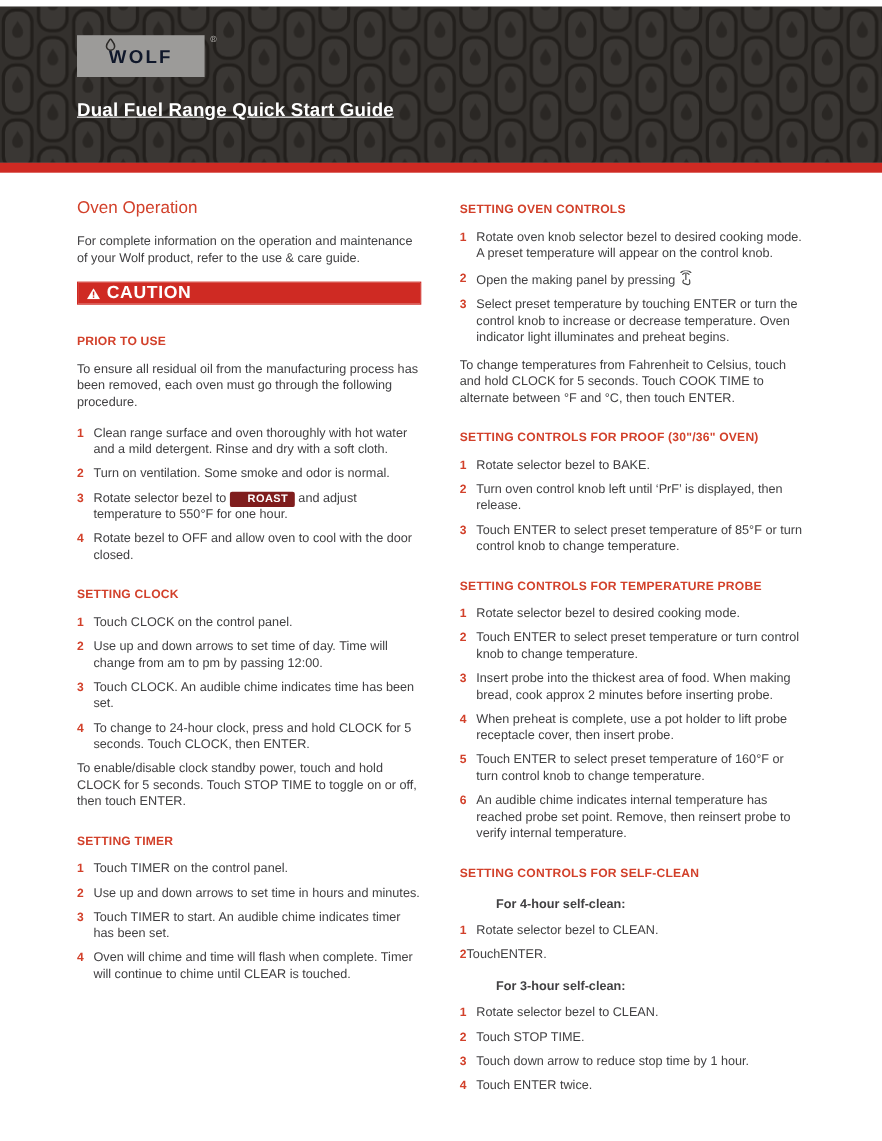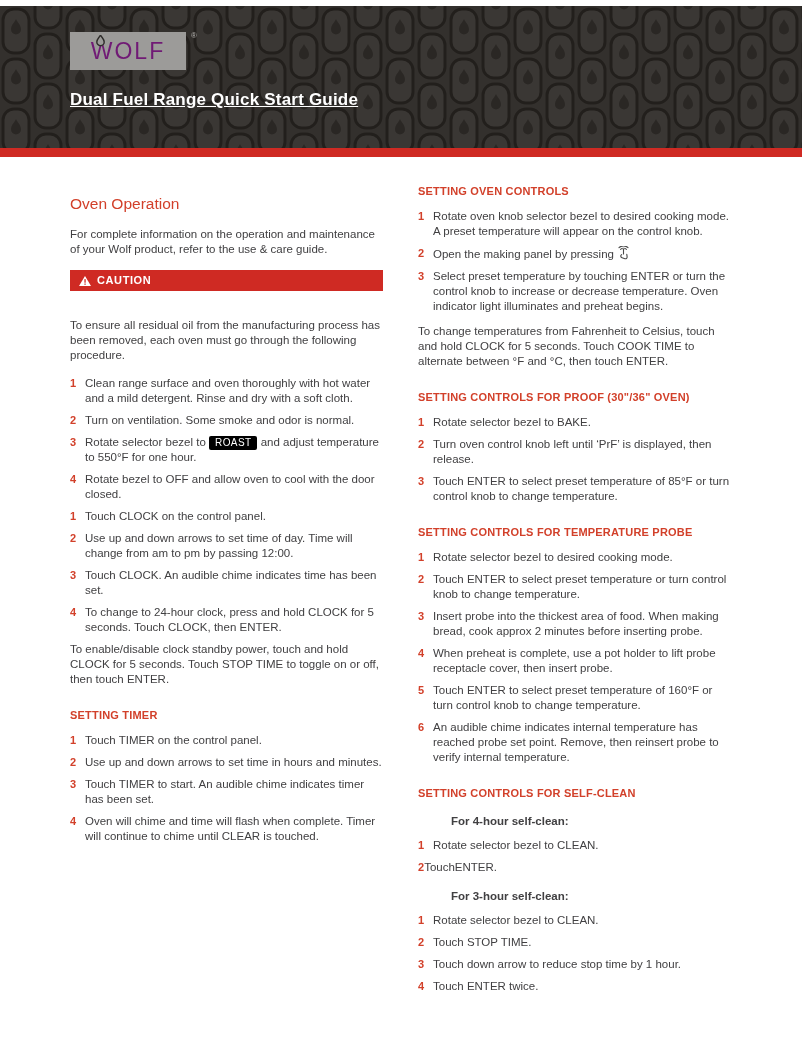--- a/index.html
+++ b/index.html
@@ -13,49 +13,49 @@
   html,body{margin:0;padding:0;background:#ffffff;}
   body{font-family:"Liberation Sans", sans-serif;color:var(--text);}
   .page{position:relative;width:802px;height:1037px;background:#ffffff;overflow:hidden;margin:0 auto;}
 
   
   .header{position:absolute;left:0;top:6px;width:802px;height:142px;background:var(--header-bg);}
   .header .pattern{position:absolute;left:0;top:0;}
   .stripe{position:absolute;left:0;top:148px;width:802px;height:9px;background:var(--red);}
   .logo-wrap{position:absolute;left:70px;top:26px;}
   .logo{position:relative;width:116px;height:38px;background:#9c9b99;display:flex;align-items:center;justify-content:center;}
-  .logo-text{font-weight:normal;font-size:23px;letter-spacing:2px;color:#701a75;line-height:1;}
+  .logo-text{font-weight:bold;font-size:17px;letter-spacing:2px;color:#0f172a;line-height:1;}
   .logo-flame{position:absolute;left:25px;top:3px;}
   .reg{position:absolute;right:-11px;top:-1px;font-size:8px;color:#b8b6b3;}
   .doc-title{position:absolute;left:70px;top:84px;color:#ffffff;font-size:17px;font-weight:600;letter-spacing:0.2px;text-decoration:underline;}
 
   
   .col{position:absolute;top:181px;font-size:11.5px;line-height:15px;}
   .col-left{left:70px;width:313px;}
   .col-right{left:418px;width:316px;top:184px;}
 
-  .page-title{color:var(--accent);font-size:15.5px;font-weight:400;margin:14px 0 14px 0;line-height:18px;}
+  .page-title{color:var(--accent);font-size:15.5px;font-weight:400;margin:0 0 14px 0;line-height:18px;}
   p{margin:0 0 13px 0;}
   .sec{color:var(--accent);font-weight:bold;font-size:11px;letter-spacing:0.2px;margin:21px 0 11px 0;line-height:14px;}
   .col-right .sec:first-child{margin-top:0;}
   .sub{font-weight:bold;margin:14px 0 9px 0;padding-left:33px;}
 
   
   .li{display:flex;margin:0 0 7px 0;}
   .num{color:var(--accent);font-weight:bold;flex:0 0 8px;margin-right:7px;font-size:11px;}
   .txt{flex:1;}
   .li.glued .num{flex:0 0 auto;margin-right:0;}
 
   
   .caution{border:1px solid var(--red);margin:3px 0 27px 0;}
-  .caution-head{background:var(--red);color:#ffffff;font-weight:bold;font-size:11px;letter-spacing:0.6px;padding:3px 8px;display:flex;align-items:center;gap:6px;line-height:13px;}
+  .caution-head{background:var(--red);color:#ffffff;font-weight:bold;font-size:16px;letter-spacing:0.6px;padding:3px 8px;display:flex;align-items:center;gap:6px;line-height:13px;}
   .caution-body{padding:9px 11px 11px 11px;font-weight:bold;color:#3d3c3e;line-height:15.5px;}
 
   
-  .badge{background:#000000;color:#ffffff;font-weight:normal;font-size:10px;padding:1px 6px 2px 6px;border-radius:2px;letter-spacing:0.4px;}
+  .badge{background:#7f1d1d;color:#ffffff;font-weight:bold;font-size:10px;padding:1px 6px 2px 16px;border-radius:2px;letter-spacing:0.4px;}
   .press-icon{vertical-align:-2px;margin-left:3px;}
 </style>
 </head>
 <body>
 
 <div class="page">
 
   <div class="header">
     <svg class="pattern" width="802" height="142" aria-hidden="true">
       <defs>
@@ -104,20 +104,21 @@
       <div class="caution-head">
         <svg width="12" height="10" viewBox="0 0 12 10" aria-hidden="true">
           <path d="M6 0 L12 10 H0 Z" fill="#ffffff"></path>
           <rect x="5.4" y="3.1" width="1.3" height="3.6" fill="#cf2a23"></rect>
           <rect x="5.4" y="7.5" width="1.3" height="1.3" fill="#cf2a23"></rect>
         </svg>
         <span>CAUTION</span>
       </div>
     </div>
 
+    <div class="sec">PRIOR TO USE</div>
     <p>To ensure all residual oil from the manufacturing process has been removed, each oven must go through the following procedure.</p>
 
     <div>
       <div class="li">
         <span class="num">1</span>
         <span class="txt">Clean range surface and oven thoroughly with hot water and a mild detergent. Rinse and dry with a soft cloth.</span>
       </div>
       <div class="li">
         <span class="num">2</span>
         <span class="txt">Turn on ventilation. Some smoke and odor is normal.</span>
@@ -125,20 +126,21 @@
       <div class="li">
         <span class="num">3</span>
         <span class="txt"><span>Rotate selector bezel to</span> <span class="badge">ROAST</span> <span>and adjust temperature to 550°F for one hour.</span></span>
       </div>
       <div class="li">
         <span class="num">4</span>
         <span class="txt">Rotate bezel to OFF and allow oven to cool with the door closed.</span>
       </div>
     </div>
 
+    <div class="sec">SETTING CLOCK</div>
     <div>
       <div class="li">
         <span class="num">1</span>
         <span class="txt">Touch CLOCK on the control panel.</span>
       </div>
       <div class="li">
         <span class="num">2</span>
         <span class="txt">Use up and down arrows to set time of day. Time will change from am to pm by passing 12:00.</span>
       </div>
       <div class="li">

